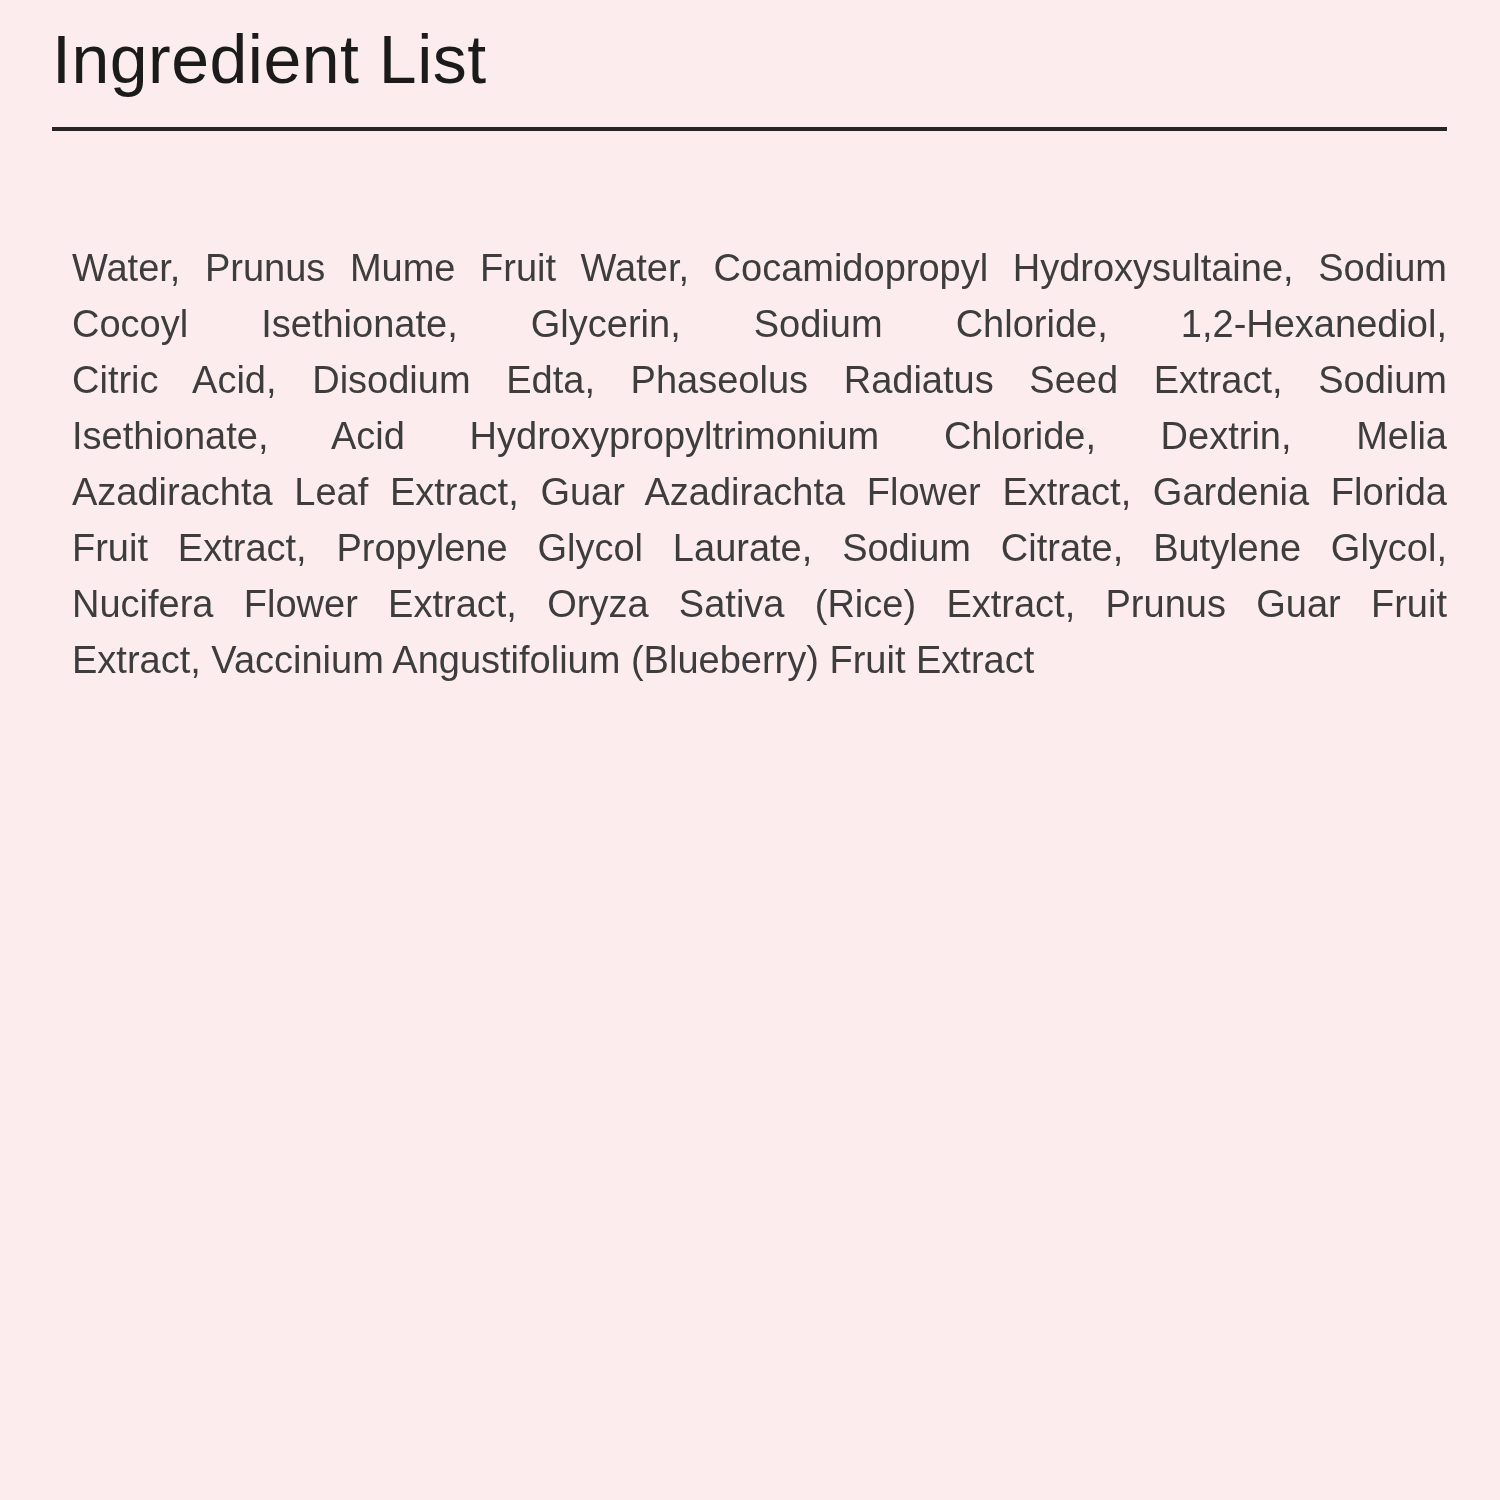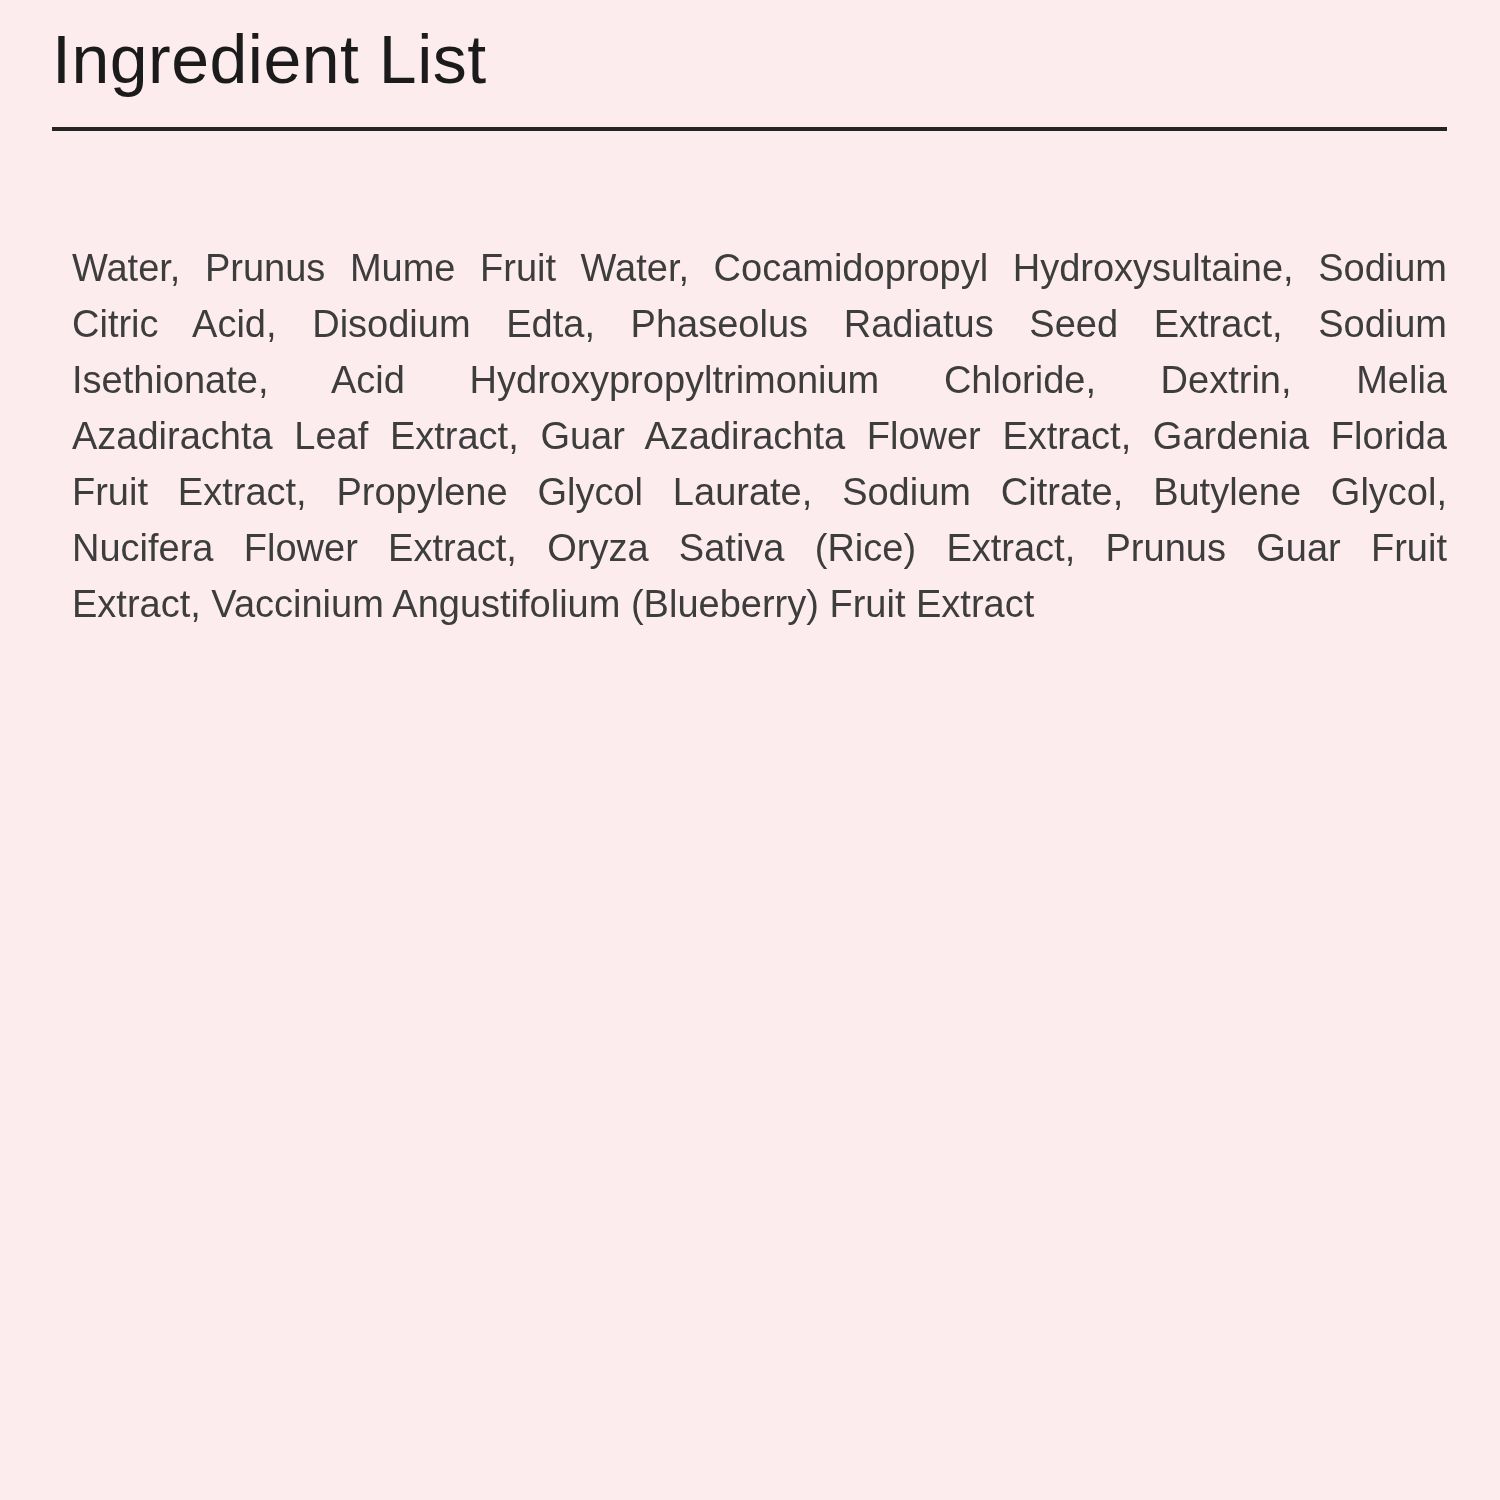--- a/index.html
+++ b/index.html
@@ -63,20 +63,21 @@
 </head>
 <body>
 
 <div class="page">
   <h1 class="heading">Ingredient List</h1>
 
   <div class="divider"></div>
 
   <div class="ingredients">
       <div class="ing-line">Water, Prunus Mume Fruit Water, Cocamidopropyl Hydroxysultaine, Sodium</div>
+      <div class="ing-line">Cocoyl Isethionate, Glycerin, Sodium Chloride, 1,2-Hexanediol,</div>
       <div class="ing-line">Citric Acid, Disodium Edta, Phaseolus Radiatus Seed Extract, Sodium</div>
       <div class="ing-line">Isethionate, Acid Hydroxypropyltrimonium Chloride, Dextrin, Melia</div>
       <div class="ing-line">Azadirachta Leaf Extract, Guar Azadirachta Flower Extract, Gardenia Florida</div>
       <div class="ing-line">Fruit Extract, Propylene Glycol Laurate, Sodium Citrate, Butylene Glycol,</div>
       <div class="ing-line">Nucifera Flower Extract, Oryza Sativa (Rice) Extract, Prunus Guar Fruit</div>
       <div class="ing-line">Extract, Vaccinium Angustifolium (Blueberry) Fruit Extract</div>
     </div>
 </div>
 
 </body></html>

